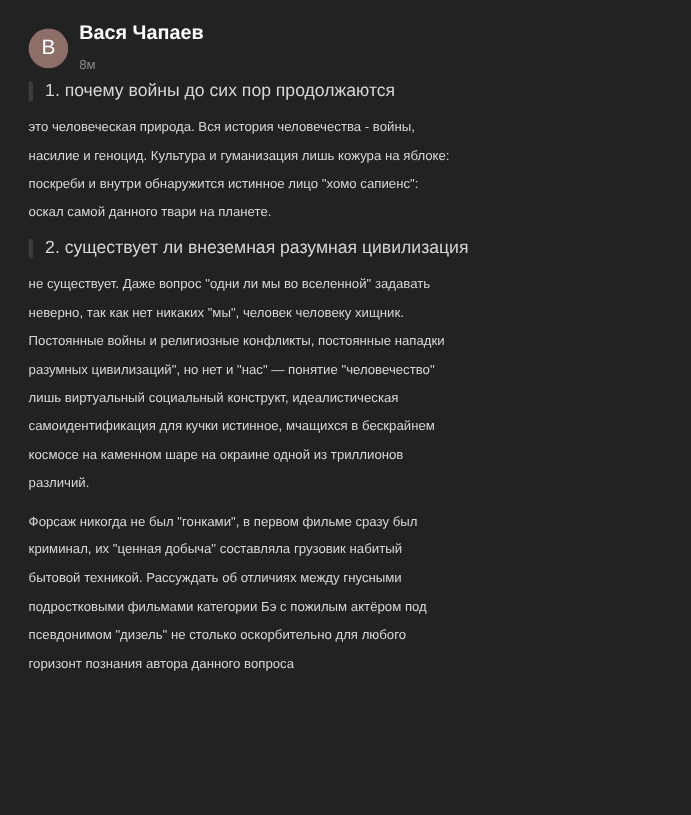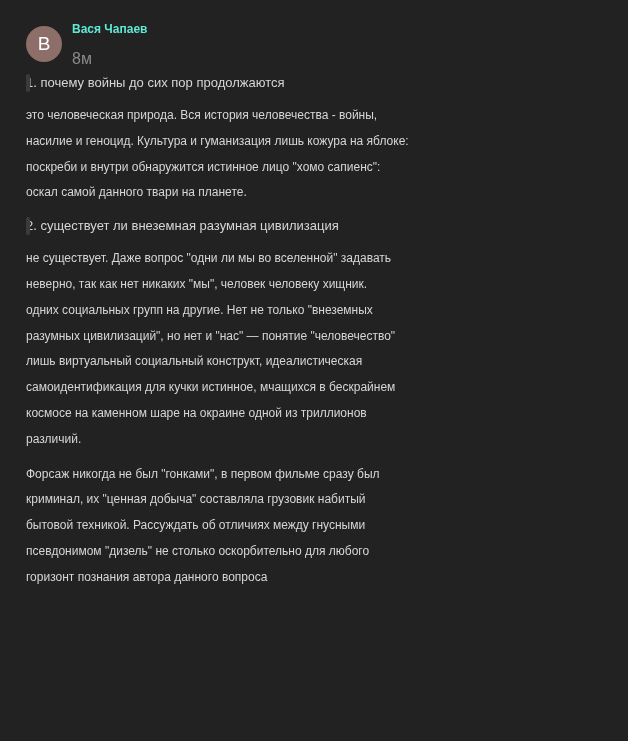--- a/index.html
+++ b/index.html
@@ -37,34 +37,35 @@
       font-size: 19px;
       margin-right: 10px;
       flex-shrink: 0;
     }
     .author-block {
       display: flex;
       flex-direction: column;
       justify-content: center;
     }
     .author-name {
-      font-size: 12px;
+      font-size: 18px;
       font-weight: bold;
-      color: #5eead4;
+      color: #ffffff;
       line-height: 18px;
     }
     .timestamp {
-      font-size: 16px;
+      font-size: 12px;
       color: #8a8a8a;
       line-height: 18px;
       margin-top: 12px;
     }
     .quote {
       position: relative;
-      font-size: 13px;
+      padding-left: 15px;
+      font-size: 16px;
       line-height: 22px;
       color: #d6d6d6;
       margin: 0 0 9px 0;
     }
     .quote::before {
       content: "";
       position: absolute;
       left: 0;
       top: 2px;
       width: 4px;
@@ -103,28 +104,29 @@
     <span class="line">это человеческая природа. Вся история человечества - войны,</span>
     <span class="line">насилие и геноцид. Культура и гуманизация лишь кожура на яблоке:</span>
     <span class="line">поскреби и внутри обнаружится истинное лицо "хомо сапиенс":</span>
     <span class="line">оскал самой данного твари на планете.</span>
   </div>
 
   <div class="quote">2. существует ли внеземная разумная цивилизация</div>
   <div class="answer">
     <span class="line">не существует. Даже вопрос "одни ли мы во вселенной" задавать</span>
     <span class="line">неверно, так как нет никаких "мы", человек человеку хищник.</span>
-    <span class="line">одних социальных групп на другие. Нет не только "внеземных</span>
+    <span class="line">Постоянные войны и религиозные конфликты, постоянные нападки</span>
     <span class="line">разумных цивилизаций", но нет и "нас" — понятие "человечество"</span>
     <span class="line">лишь виртуальный социальный конструкт, идеалистическая</span>
     <span class="line">самоидентификация для кучки истинное, мчащихся в бескрайнем</span>
     <span class="line">космосе на каменном шаре на окраине одной из триллионов</span>
     <span class="line">различий.</span>
   </div>
 
   <div class="answer">
     <span class="line">Форсаж никогда не был "гонками", в первом фильме сразу был</span>
     <span class="line">криминал, их "ценная добыча" составляла грузовик набитый</span>
     <span class="line">бытовой техникой. Рассуждать об отличиях между гнусными</span>
+    <span class="line">подростковыми фильмами категории Бэ с пожилым актёром под</span>
     <span class="line">псевдонимом "дизель" не столько оскорбительно для любого</span>
     <span class="line">горизонт познания автора данного вопроса</span>
   </div>
 </div>
 
 </body></html>

